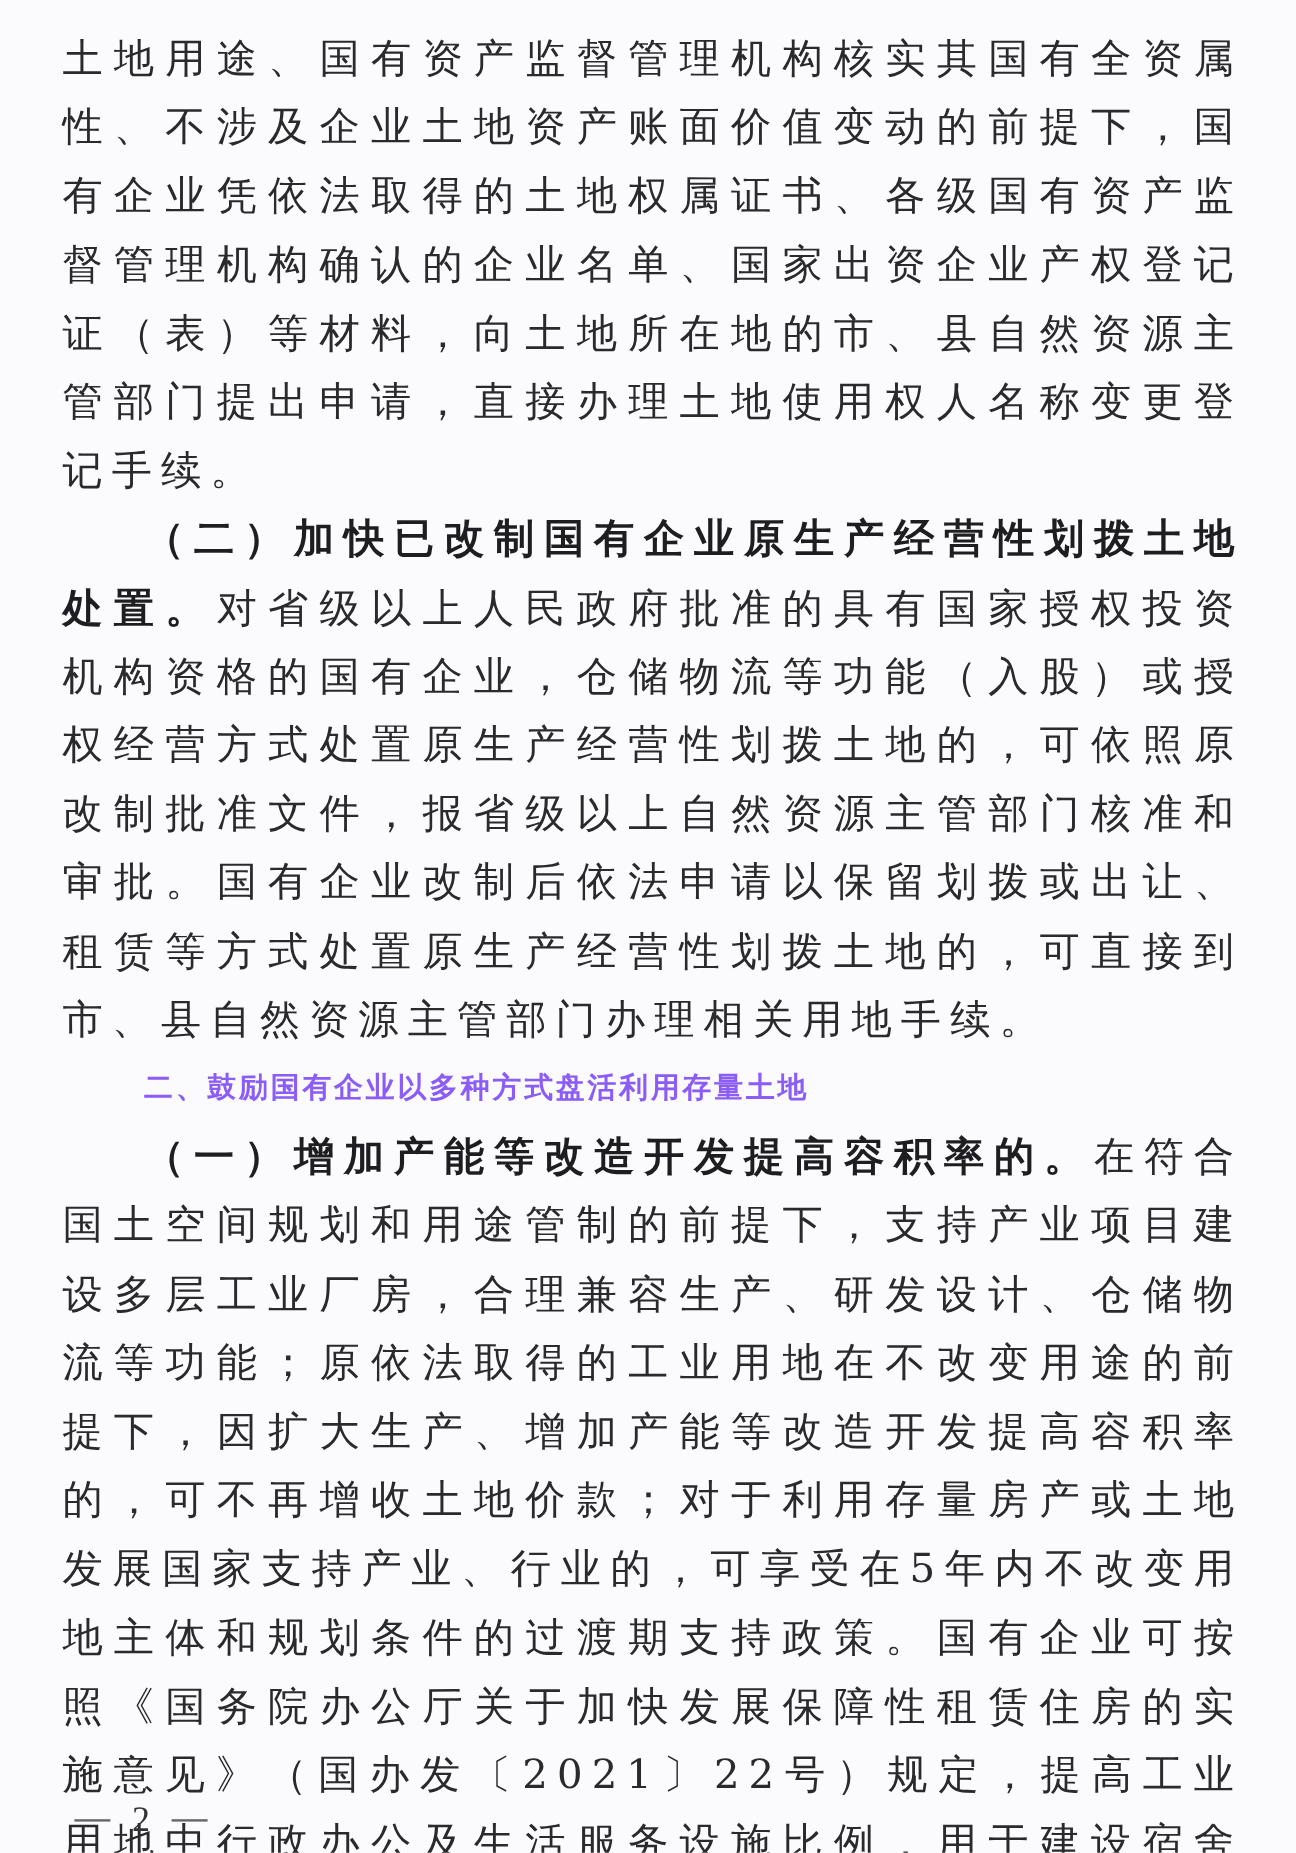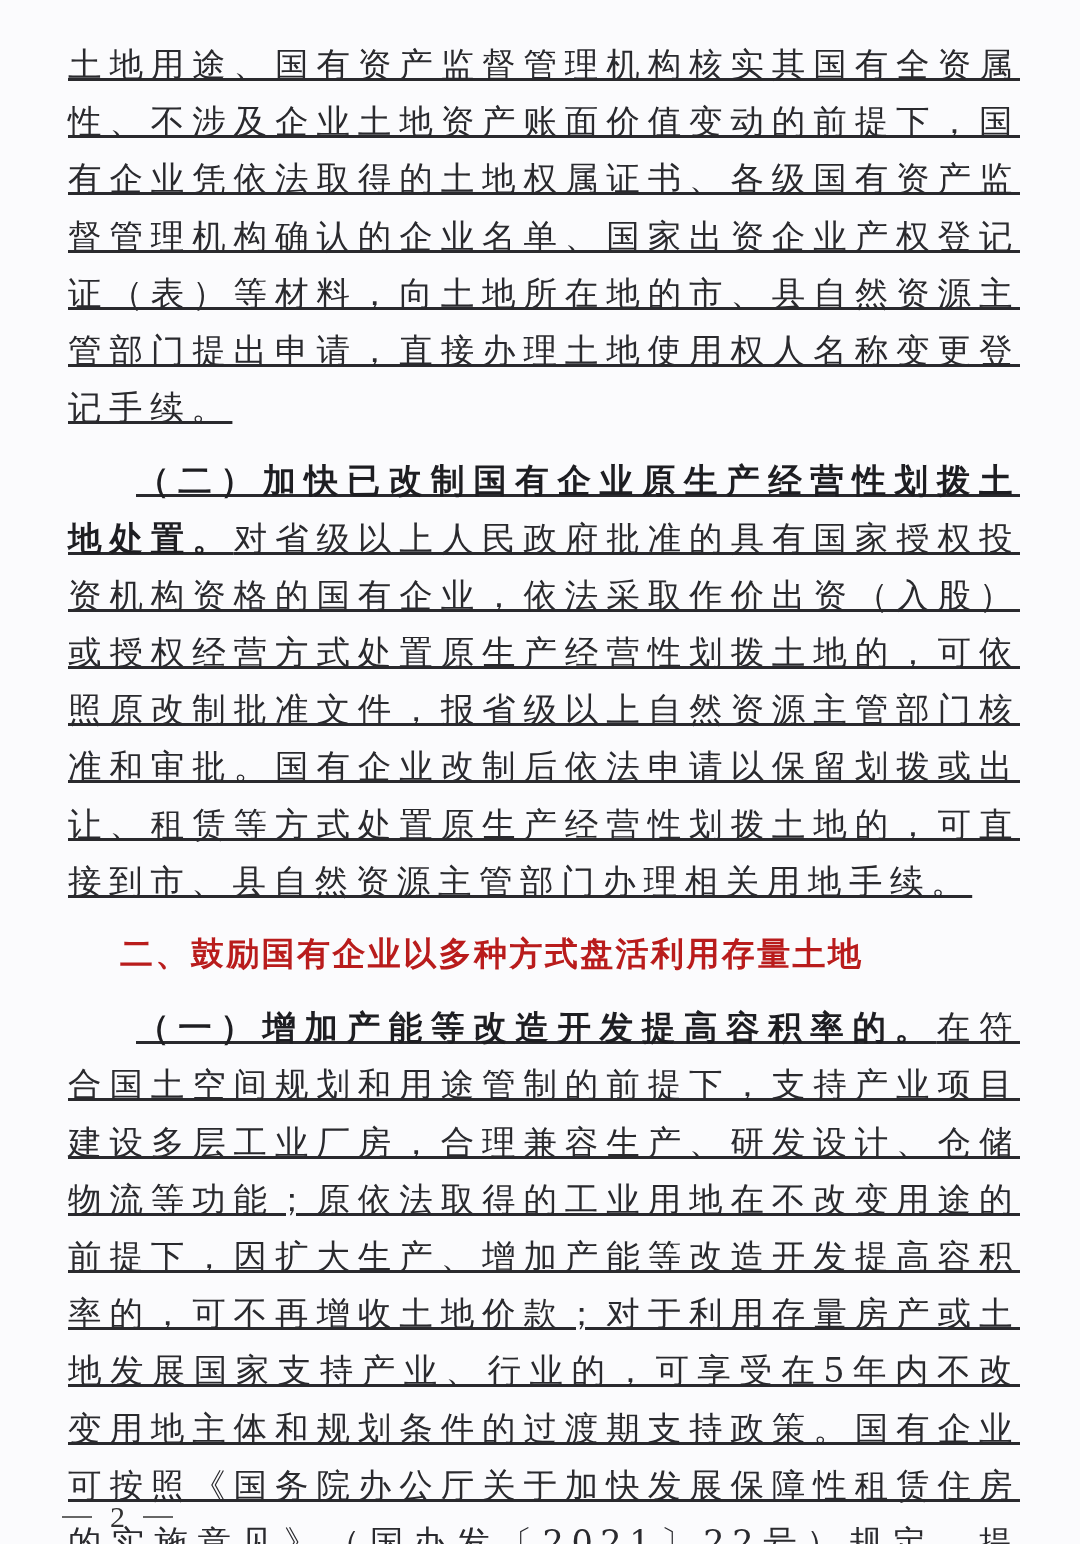--- a/index.html
+++ b/index.html
@@ -15,44 +15,43 @@
       font-family: "DejaVu Serif", "Liberation Serif", serif;
       color: #2a2a2e;
     }
     .page {
       position: absolute;
       left: 52px;
       top: 0;
       width: 984px;
     }
     .para {
-      margin: 16px;
+      margin: 0;
       font-size: 33.5px;
       line-height: 57.2px;
       letter-spacing: 7.6px;
       text-align: justify;
       text-align-last: left;
       word-break: break-all;
-      text-decoration: underline;
     }
     .para.cont { }
     .para.indent { text-indent: 68px; }
     .lead {
       font-weight: bold;
       color: #1e1e22;
     }
     .heading {
       margin: 0;
-      font-family: Liberation Serif, serif;
+      font-family: Liberation Sans, sans-serif;
       font-weight: bold;
-      font-size: 33px;
+      font-size: 24px;
       line-height: 57.2px;
       letter-spacing: 2.4px;
       text-indent: 68px;
-      color: #b91c1c;
+      color: #8b5cf6;
     }
     .first { padding-top: 20px; }
     .footer {
       position: absolute;
       left: 62px;
       top: 1500px;
       font-family: "Liberation Serif", "DejaVu Serif", serif;
       font-size: 30px;
       color: #333;
       display: flex;
@@ -69,21 +68,21 @@
 </head>
 <body>
 
 <div class="page">
 
   <p class="para cont first">
     <span>土地用途、国有资产监督管理机构核实其国有全资属性、不涉及企业土地资产账面价值变动的前提下，国有企业凭依法取得的土地权属证书、各级国有资产监督管理机构确认的企业名单、国家出资企业产权登记证（表）等材料，向土地所在地的市、县自然资源主管部门提出申请，直接办理土地使用权人名称变更登记手续。</span>
   </p>
 
   <p class="para indent">
-    <span class="lead">（二）加快已改制国有企业原生产经营性划拨土地处置。</span><span>对省级以上人民政府批准的具有国家授权投资机构资格的国有企业，依法采取作价出资（入股）或授权经营方式处置原生产经营性划拨土地的，可依照原改制批准文件，报省级以上自然资源主管部门核准和审批。国有企业改制后依法申请以保留划拨或出让、租赁等方式处置原生产经营性划拨土地的，可直接到市、县自然资源主管部门办理相关用地手续。</span>
+    <span class="lead">（二）加快已改制国有企业原生产经营性划拨土地处置。</span><span>对省级以上人民政府批准的具有国家授权投资机构资格的国有企业，仓储物流等功能（入股）或授权经营方式处置原生产经营性划拨土地的，可依照原改制批准文件，报省级以上自然资源主管部门核准和审批。国有企业改制后依法申请以保留划拨或出让、租赁等方式处置原生产经营性划拨土地的，可直接到市、县自然资源主管部门办理相关用地手续。</span>
   </p>
 
   <h2 class="heading">二、鼓励国有企业以多种方式盘活利用存量土地</h2>
 
   <p class="para indent">
     <span class="lead">（一）增加产能等改造开发提高容积率的。</span><span>在符合国土空间规划和用途管制的前提下，支持产业项目建设多层工业厂房，合理兼容生产、研发设计、仓储物流等功能；原依法取得的工业用地在不改变用途的前提下，因扩大生产、增加产能等改造开发提高容积率的，可不再增收土地价款；对于利用存量房产或土地发展国家支持产业、行业的，可享受在5年内不改变用地主体和规划条件的过渡期支持政策。国有企业可按照《国务院办公厅关于加快发展保障性租赁住房的实施意见》（国办发〔2021〕22号）规定，提高工业用地中行政办公及生活服务设施比例，用于建设宿舍型保障性租赁住房。</span>
   </p>
 
 </div>
 

